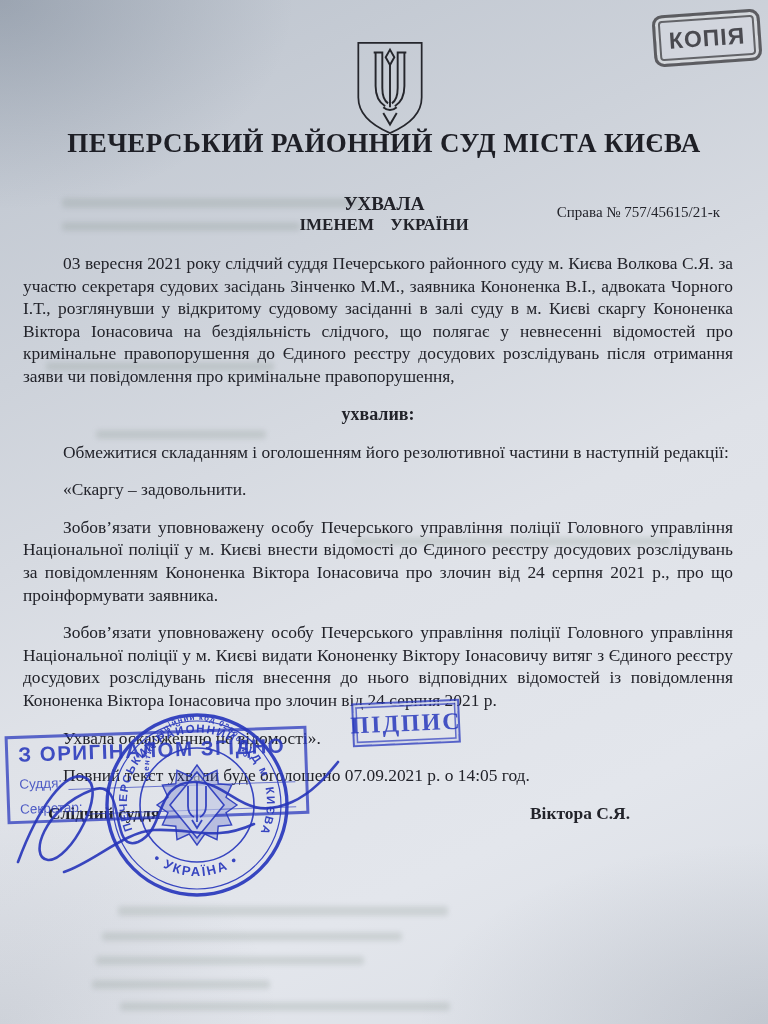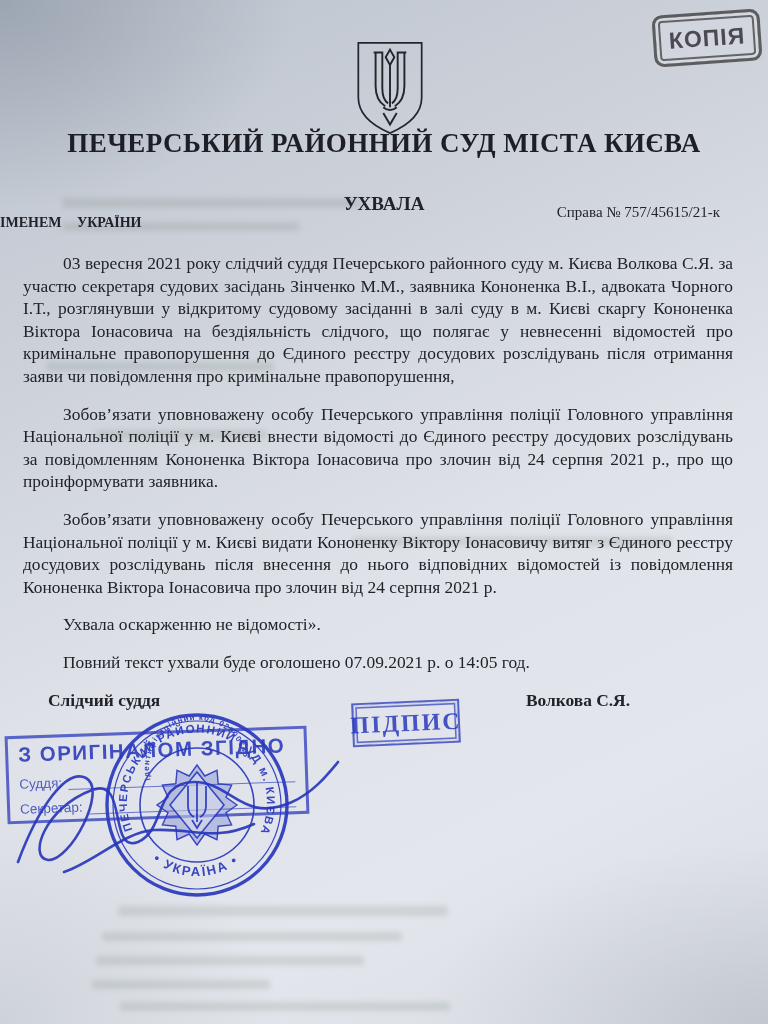--- a/index.html
+++ b/index.html
@@ -37,22 +37,22 @@
   }
   .case-number{
     position:absolute;right:48px;top:168px;z-index:2;
     font-size:15px;color:#23242b;margin-top:36px;
   }
   .doc-type{
     position:absolute;left:0;top:193px;width:768px;text-align:center;z-index:2;
     font-weight:700;font-size:19px;margin:0;
   }
   .in-name{
-    position:absolute;left:0;top:215px;width:768px;z-index:2;
-    font-weight:700;font-size:14px;margin:0;word-spacing:12px;
+    position:absolute;left:0;top:215px;width:768px;text-align:center;z-index:2;
+    font-weight:700;font-size:17px;margin:0;word-spacing:12px;
   }
   
   .body-text{
     position:absolute;left:8px;top:237px;width:740px;z-index:2;
     font-size:17.4px;line-height:22.6px;text-align:justify;
   }
   .body-text p{margin:15px;text-indent:40px;}
   .body-text p.noj{text-align:left;}
   .heading-center{
     text-align:center;font-weight:700;text-indent:0 !important;
@@ -120,27 +120,30 @@
     </g>
   </svg>
 
   <h1 class="court-title">ПЕЧЕРСЬКИЙ РАЙОННИЙ СУД МІСТА КИЄВА</h1>
   <div class="case-number">Справа №  757/45615/21-к</div>
   <div class="doc-type">УХВАЛА</div>
   <div class="in-name">ІМЕНЕМ УКРАЇНИ</div>
 
   <div class="body-text">
     <p>03 вересня 2021 року слідчий суддя Печерського районного суду м. Києва Волкова С.Я. за участю секретаря судових засідань Зінченко М.М., заявника Кононенка В.І., адвоката Чорного І.Т., розглянувши у відкритому судовому засіданні в залі суду в м. Києві скаргу Кононенка Віктора Іонасовича на бездіяльність слідчого, що полягає у невнесенні відомостей про кримінальне правопорушення до Єдиного реєстру досудових розслідувань після отримання заяви чи повідомлення про кримінальне правопорушення,</p>
+    <p class="heading-center">ухвалив:</p>
+    <p>Обмежитися складанням і оголошенням його резолютивної частини в наступній редакції:</p>
+    <p class="noj">«Скаргу – задовольнити.</p>
     <p>Зобов’язати уповноважену особу Печерського управління поліції Головного управління Національної поліції у м. Києві внести відомості до Єдиного реєстру досудових розслідувань за повідомленням Кононенка Віктора Іонасовича про злочин від 24 серпня 2021 р., про що проінформувати заявника.</p>
     <p>Зобов’язати уповноважену особу Печерського управління поліції Головного управління Національної поліції у м. Києві видати Кононенку Віктору Іонасовичу витяг з Єдиного реєстру досудових розслідувань після внесення до нього відповідних відомостей із повідомлення Кононенка Віктора Іонасовича про злочин від 24 серпня 2021 р.</p>
     <p class="noj">Ухвала оскарженню не відомості».</p>
     <p class="noj">Повний текст ухвали буде оголошено 07.09.2021 р. о 14:05 год.</p>
     <div class="sig-row">
       <span>Слідчий суддя</span>
-      <span>Волкова С.Я.</span>
+      <span>Віктора С.Я.</span>
     </div>
   </div>
 
   <div class="pidpys">
     <span>ПІДПИС</span>
   </div>
 
   <div class="certify">
     <div class="t">З ОРИГІНАЛОМ ЗГІДНО</div>
     <div class="row">

